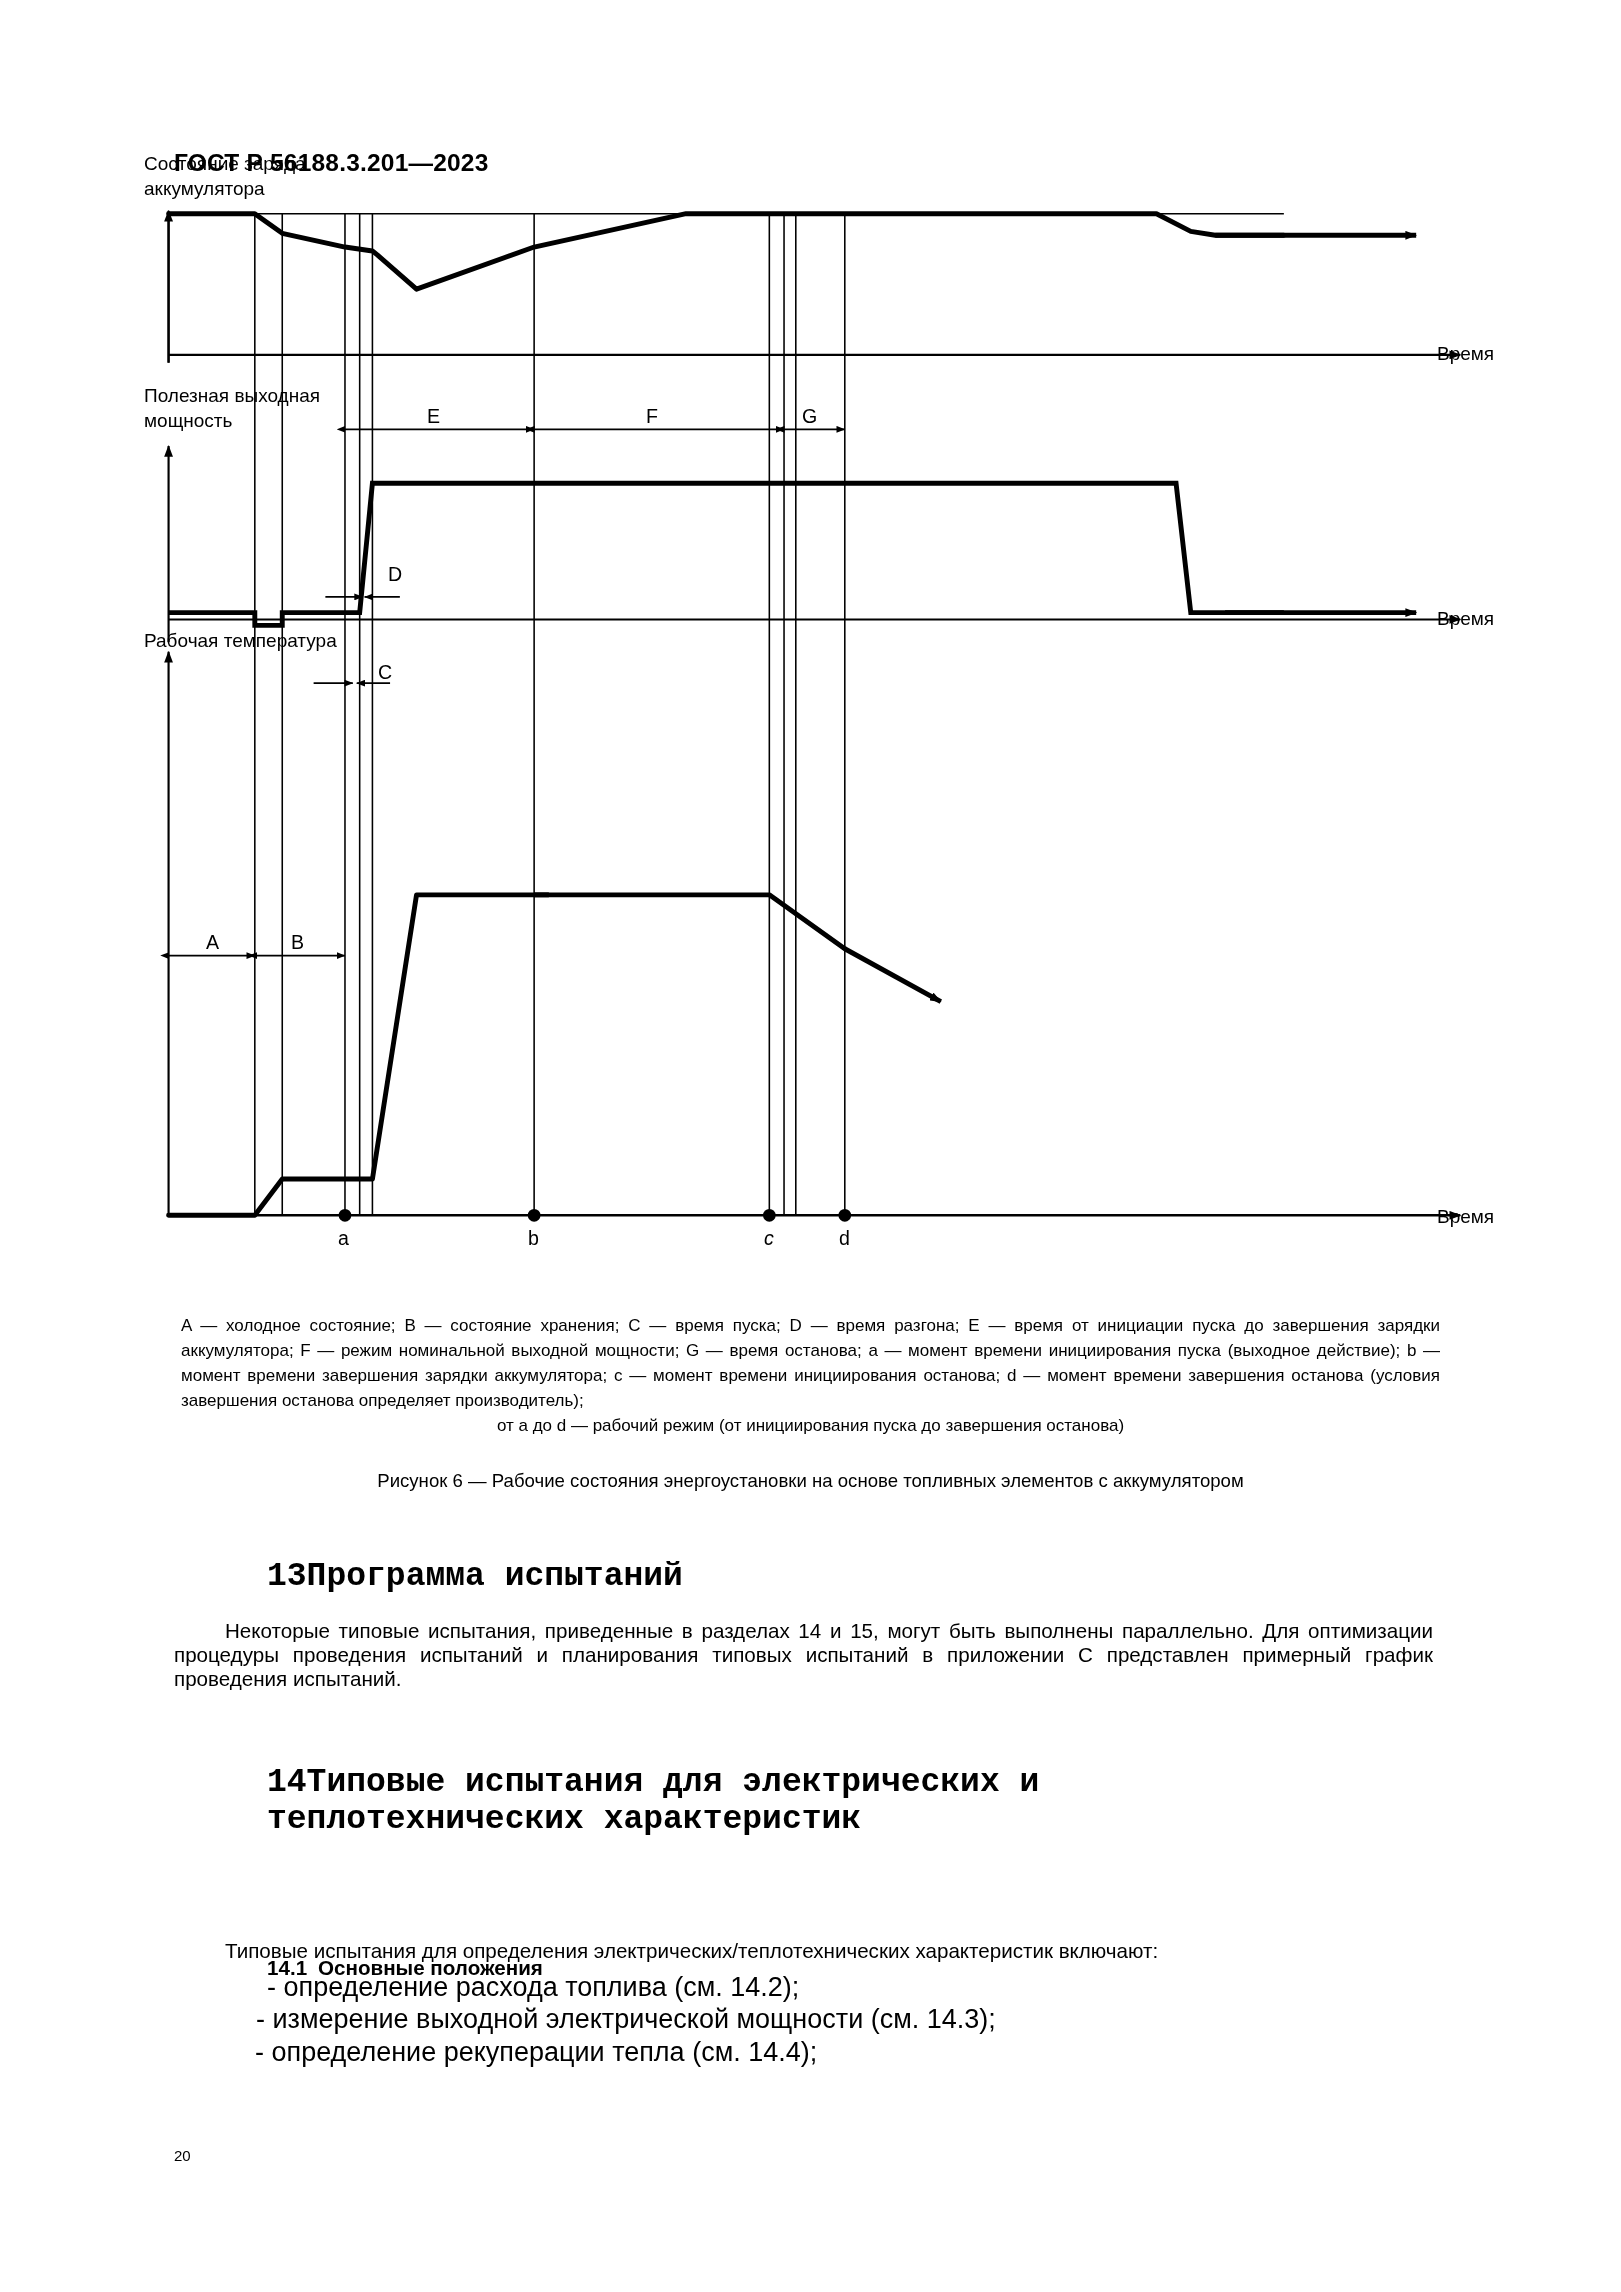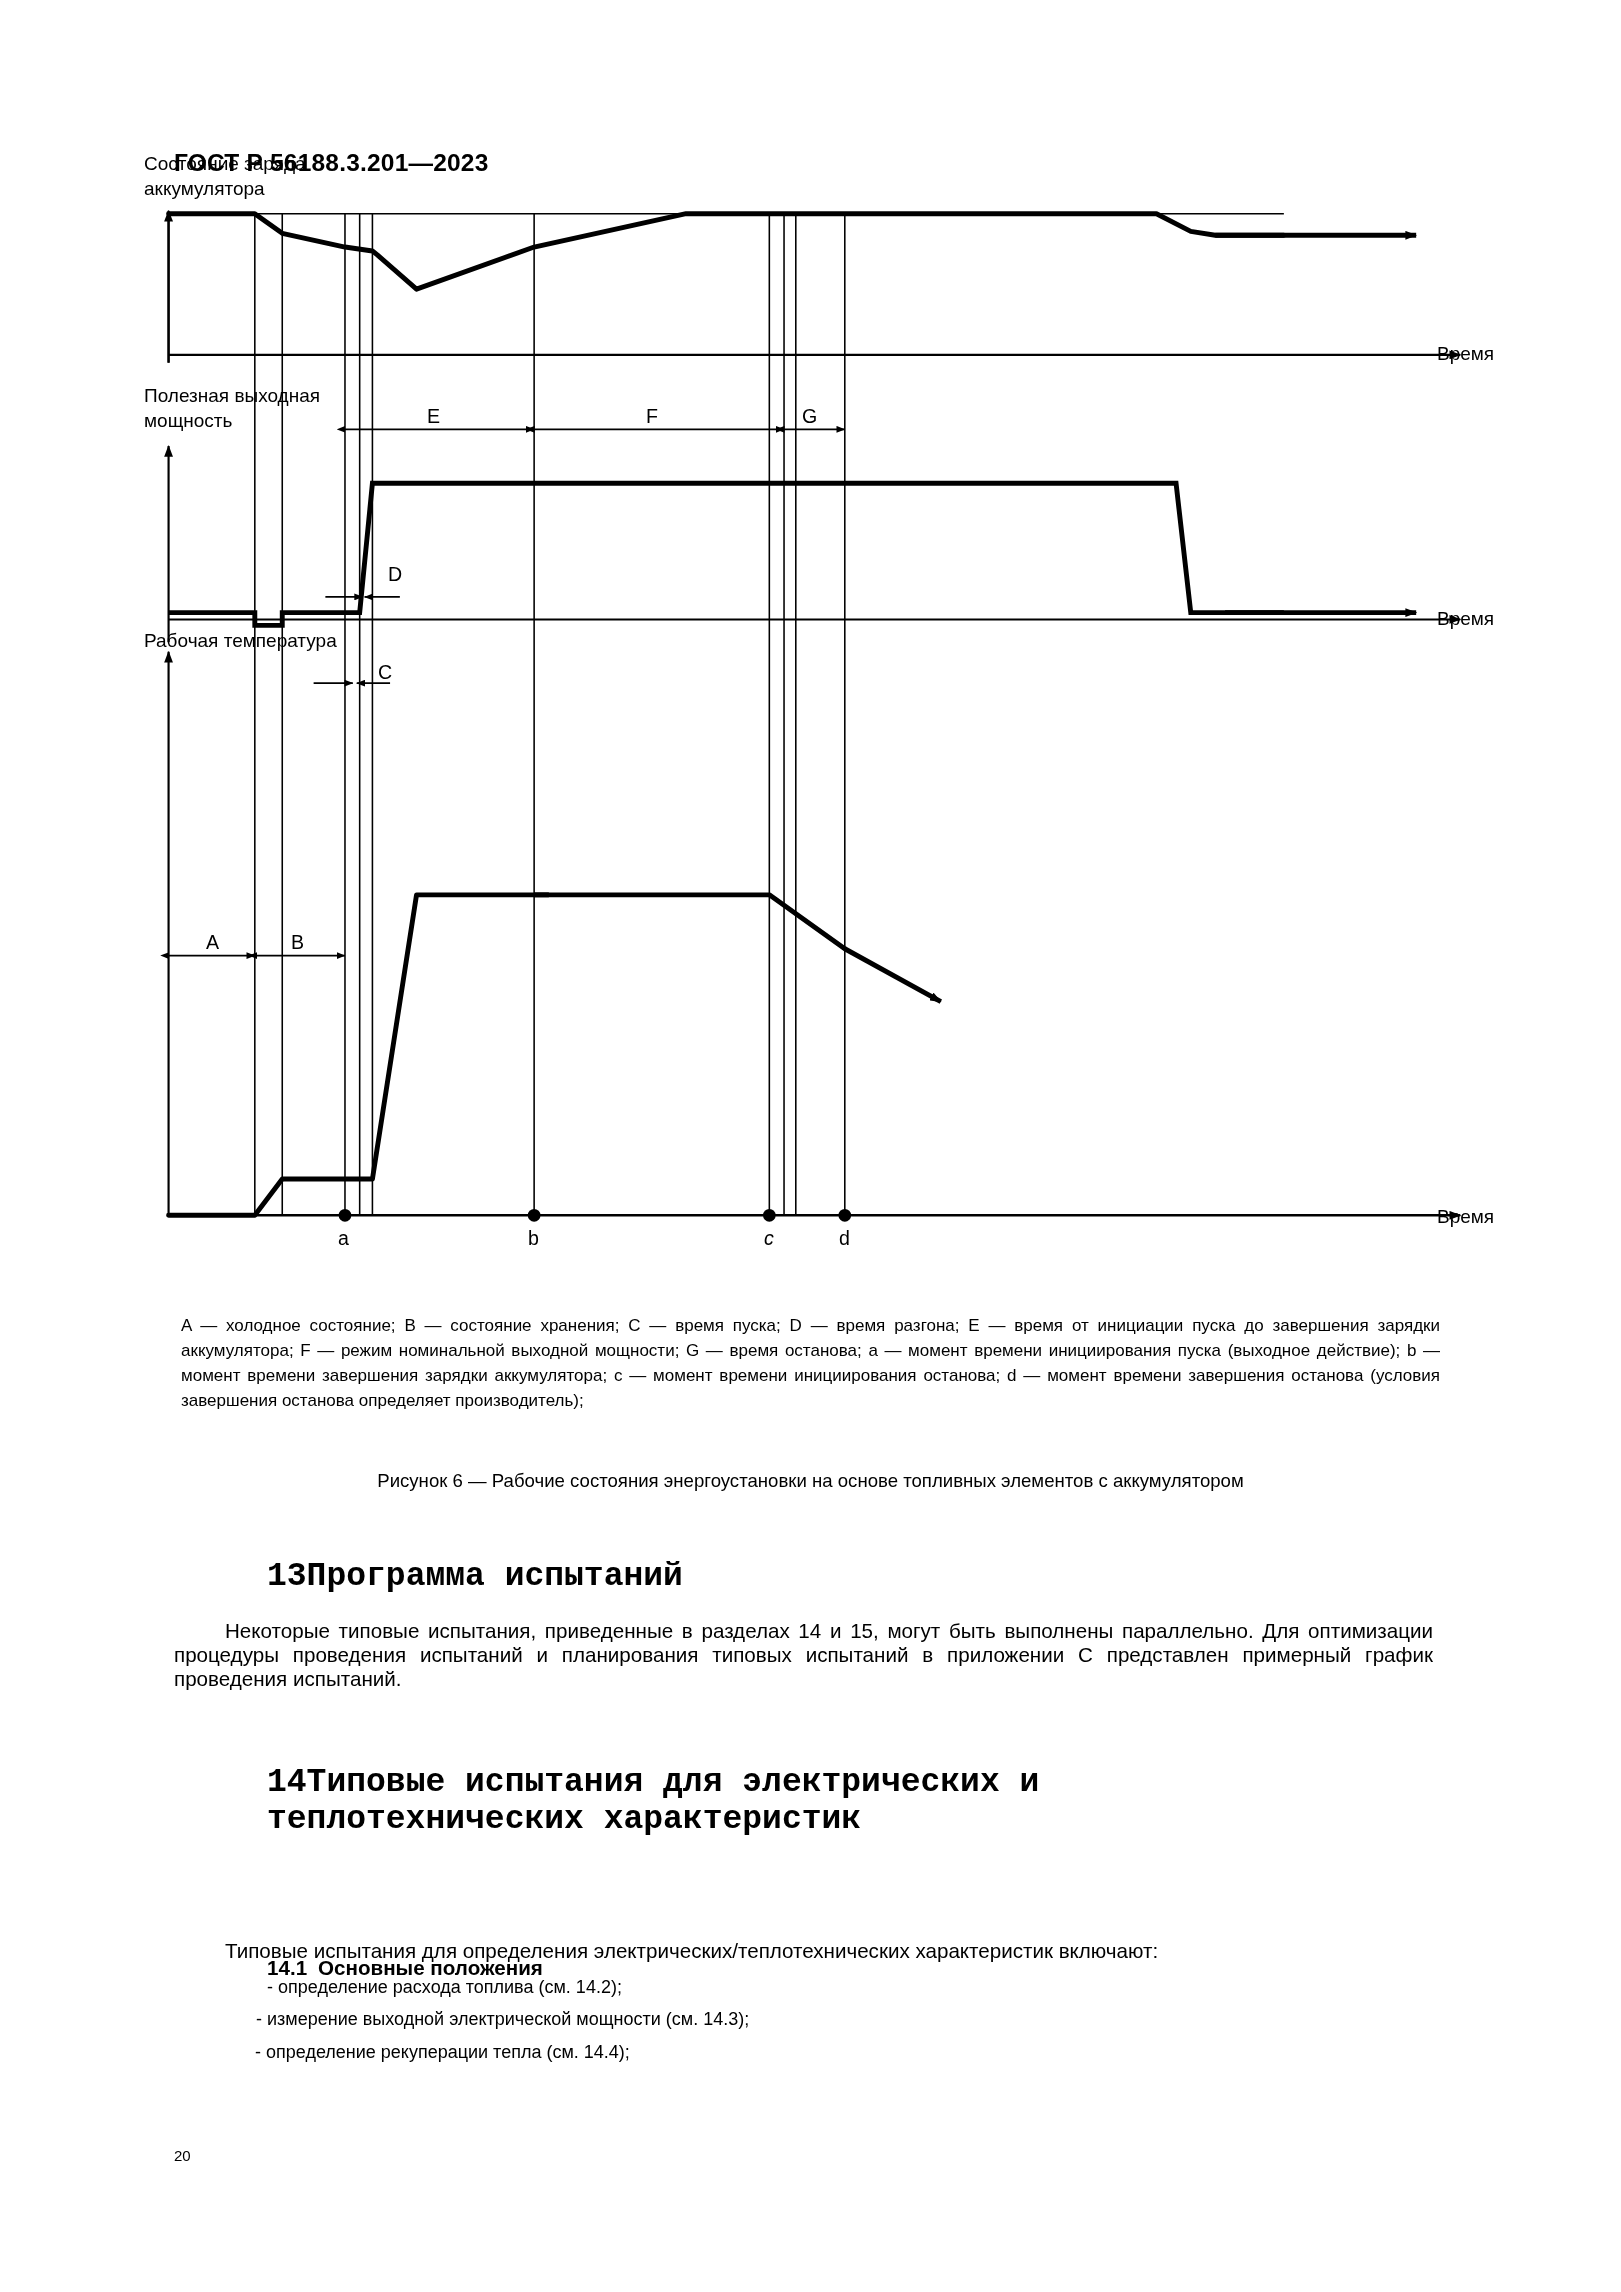--- a/index.html
+++ b/index.html
@@ -40,21 +40,21 @@
   .h1 .num { display:inline-block; min-width:39px; }
   .h2 {
     position:absolute; font-size:20.6px; font-weight:bold;
   }
   .h2 .num { display:inline-block; min-width:51px; }
   .para {
     position:absolute; width:1259px; font-size:20.6px; line-height:24px;
     text-align:justify;
   }
   .para.indent { text-indent:51px; }
-  .listline { position:absolute; font-size:18px; line-height:32px; }
+  .listline { position:absolute; font-size:27px; line-height:32px; }
 
   .pagenum {
     position:absolute; left:174px; top:2147px; font-size:15px;
   }
 </style>
 </head>
 <body>
 
 <div class="page">
 
@@ -180,20 +180,21 @@
     <div style="position:absolute;left:338px;top:1031px;font-size:19.6px;">a</div>
     <div style="position:absolute;left:528px;top:1031px;font-size:19.6px;">b</div>
     <div style="position:absolute;left:764px;top:1031px;font-size:19.6px;font-style:italic;">c</div>
     <div style="position:absolute;left:839px;top:1031px;font-size:19.6px;">d</div>
 
     <div style="position:absolute;left:1437px;top:1010px;font-size:19px;">Время</div>
   </div>
 
   <div class="fig-legend">
     <span>A — холодное состояние; B — состояние хранения; C — время пуска; D — время разгона; E — время от инициации пуска до завершения зарядки аккумулятора; F — режим номинальной выходной мощности; G — время останова; a — момент времени инициирования пуска (выходное действие); b — момент времени завершения зарядки аккумулятора; c — момент времени инициирования останова; d — момент времени завершения останова (условия завершения останова определяет производитель);</span>
+    <span class="centered">от a до d — рабочий режим (от инициирования пуска до завершения останова)</span>
   </div>
 
   <div class="fig-title">Рисунок 6 — Рабочие состояния энергоустановки на основе топливных элементов с аккумулятором</div>
 
   <div class="h1" style="left:267px; top:1558px;">
     <span class="num">13</span><span>Программа испытаний</span>
   </div>
 
   <div class="para indent" style="left:174px; top:1619px;">Некоторые типовые испытания, приведенные в разделах 14 и 15, могут быть выполнены параллельно. Для оптимизации процедуры проведения испытаний и планирования типовых испытаний в приложении C представлен примерный график проведения испытаний.</div>
 

